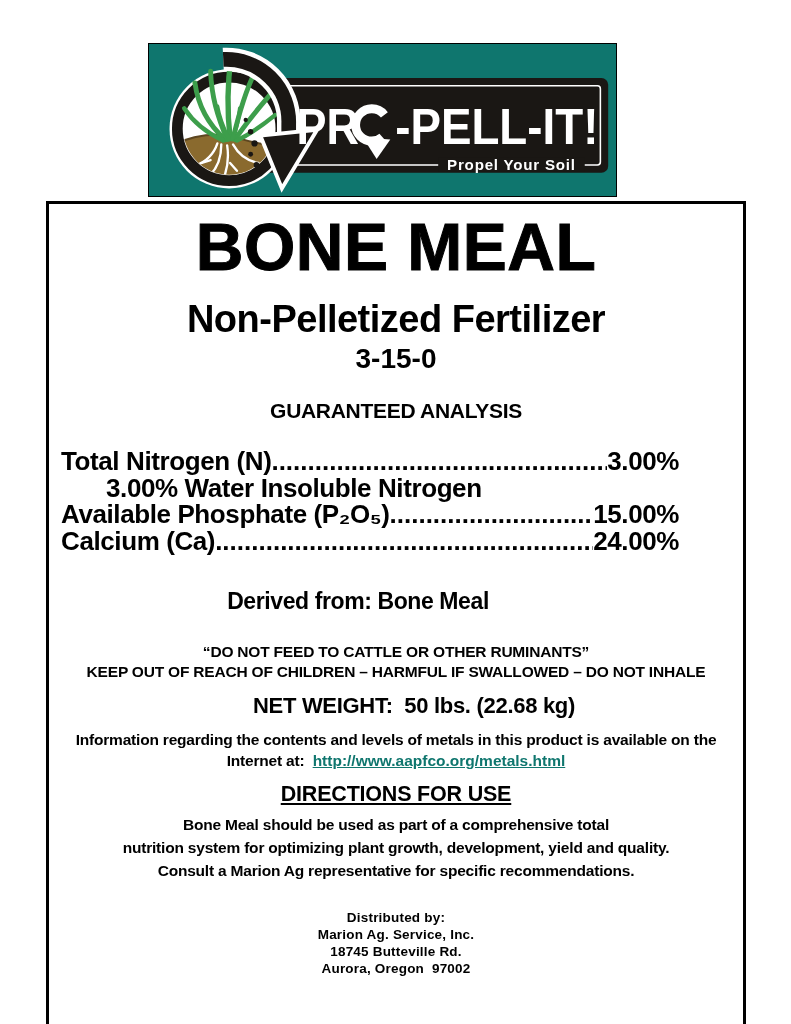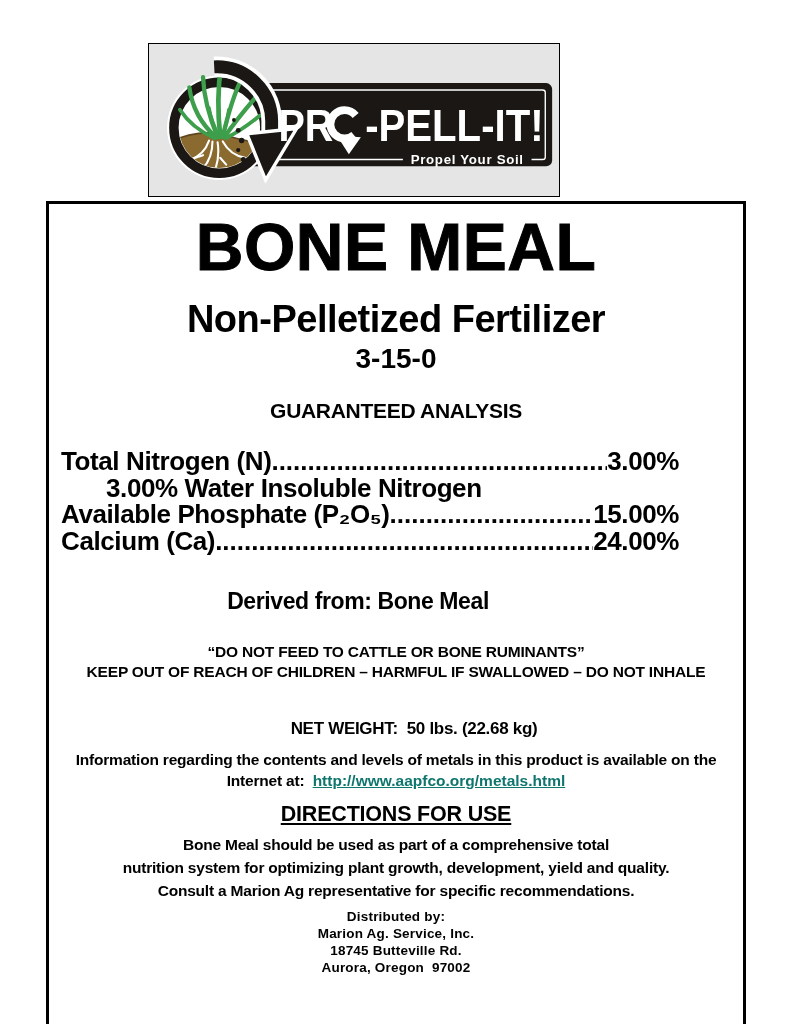--- a/index.html
+++ b/index.html
@@ -9,23 +9,23 @@
     font-family: "Liberation Sans", "DejaVu Sans", sans-serif;
     color: #000;
     position: relative;
     overflow: hidden;
   }
   .page { position: absolute; inset: 0; background: #fff; }
 
   
   .logo-box {
     position: absolute; left: 148px; top: 43px;
-    width: 412px; height: 154px;
+    width: 469px; height: 154px;
     border: 1px solid #000;
-    background: #e5e5e5;
+    background: #0f766e;
   }
   .logo-box svg { display: block; width: 100%; height: 100%; }
   .brand-text { font-family: "Liberation Sans", sans-serif; font-weight: bold; fill: #fff; }
 
   
   .main-box {
     position: absolute; left: 46px; top: 201px;
     width: 700px; height: 888px;
     border: 3px solid #000;
     background: #fff;
@@ -45,29 +45,29 @@
   .a-row { display: flex; align-items: baseline; line-height: 26.5px; letter-spacing: -0.4px; }
   .a-label { white-space: nowrap; }
   .a-leader { flex: 1; overflow: hidden; white-space: nowrap; letter-spacing: 0; }
   .a-value { white-space: nowrap; }
   .a-sub { padding-left: 45px; line-height: 26.5px; letter-spacing: -0.4px; }
 
   .derived { margin-top: 36px; font-size: 23px; line-height: 1; font-weight: bold; text-align: center; transform: translateX(-38px); letter-spacing: -0.4px; }
 
   .warnings { margin-top: 29px; font-size: 15.5px; line-height: 20px; font-weight: bold; text-align: center; letter-spacing: -0.2px; }
 
-  .net-weight { margin-top: 38px; font-size: 17px; line-height: 1; font-weight: bold; text-align: center; letter-spacing: -0.3px; padding-left: 36px; }
+  .net-weight { margin-top: 13px; font-size: 22px; line-height: 1; font-weight: bold; text-align: center; letter-spacing: -0.3px; padding-left: 36px; }
 
   .metals { margin-top: 13px; font-size: 15.5px; line-height: 20.5px; font-weight: bold; text-align: center; letter-spacing: -0.2px; }
   .metals a { color: #0f766e; text-decoration: underline; letter-spacing: 0; }
 
   .dir-heading { margin-top: 13px; font-size: 21.5px; line-height: 1; font-weight: bold; text-align: center; letter-spacing: -0.2px; text-decoration: underline; }
   .dir-lines { margin-top: 7px; font-size: 15.5px; line-height: 23px; font-weight: bold; text-align: center; letter-spacing: -0.2px; }
 
-  .distributor { margin-top: 6px; font-size: 13.5px; line-height: 17px; font-weight: bold; text-align: center; letter-spacing: 0.2px; }
+  .distributor { margin-top: 27px; font-size: 13.5px; line-height: 17px; font-weight: bold; text-align: center; letter-spacing: 0.2px; }
 </style>
 </head>
 <body>
 
 <div class="page">
 
   <div class="logo-box">
     <svg viewBox="0 0 478 152">
 
       <g>
@@ -155,21 +155,21 @@
       <div class="a-row">
         <span class="a-label">Calcium (Ca)</span>
         <span class="a-leader">........................................................................................................................................................</span>
         <span class="a-value">24.00%</span>
       </div>
     </div>
 
     <div class="derived">Derived from: Bone Meal</div>
 
     <div class="warnings">
-      <div>“DO NOT FEED TO CATTLE OR BONE RUMINANTS”</div>
+      <div>“DO NOT FEED TO CATTLE OR OTHER RUMINANTS”</div>
       <div>KEEP OUT OF REACH OF CHILDREN – HARMFUL IF SWALLOWED – DO NOT INHALE</div>
     </div>
 
     <div class="net-weight pre">NET WEIGHT:  50 lbs. (22.68 kg)</div>
 
     <div class="metals">
       <div>Information regarding the contents and levels of metals in this product is available on the</div>
       <div><span class="pre">Internet at:  </span><a href="#">http://www.aapfco.org/metals.html</a></div>
     </div>
 

